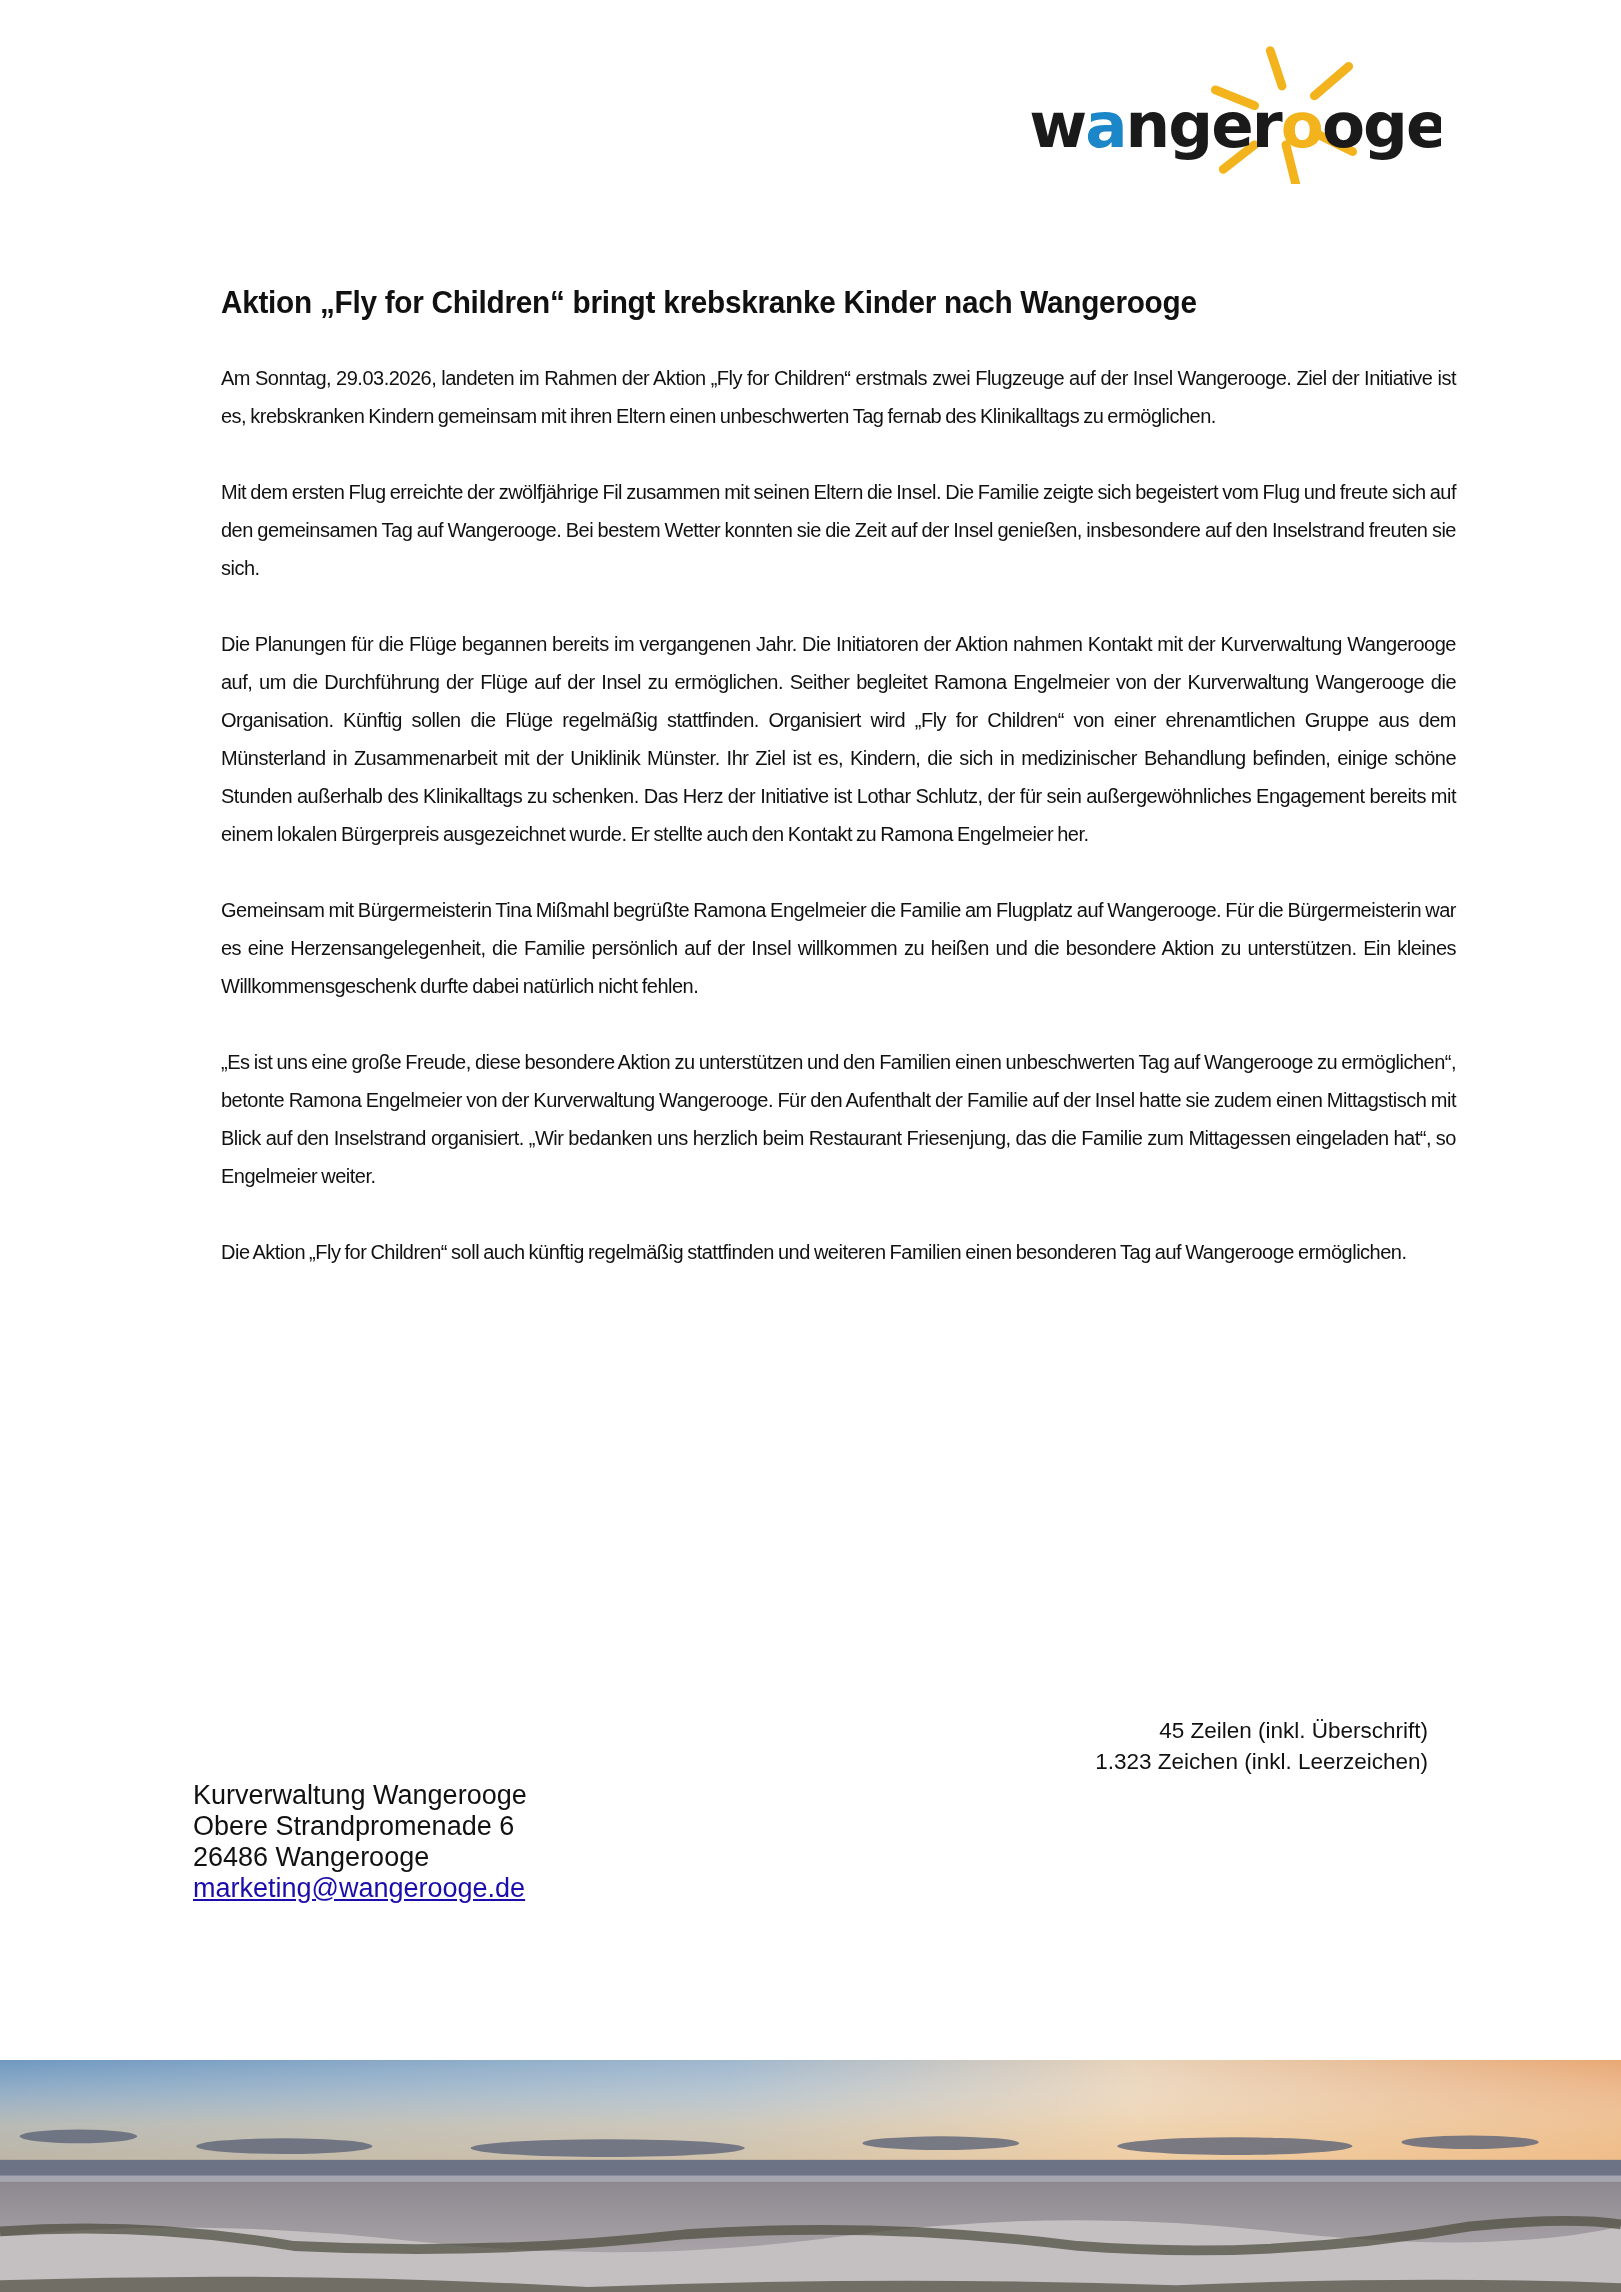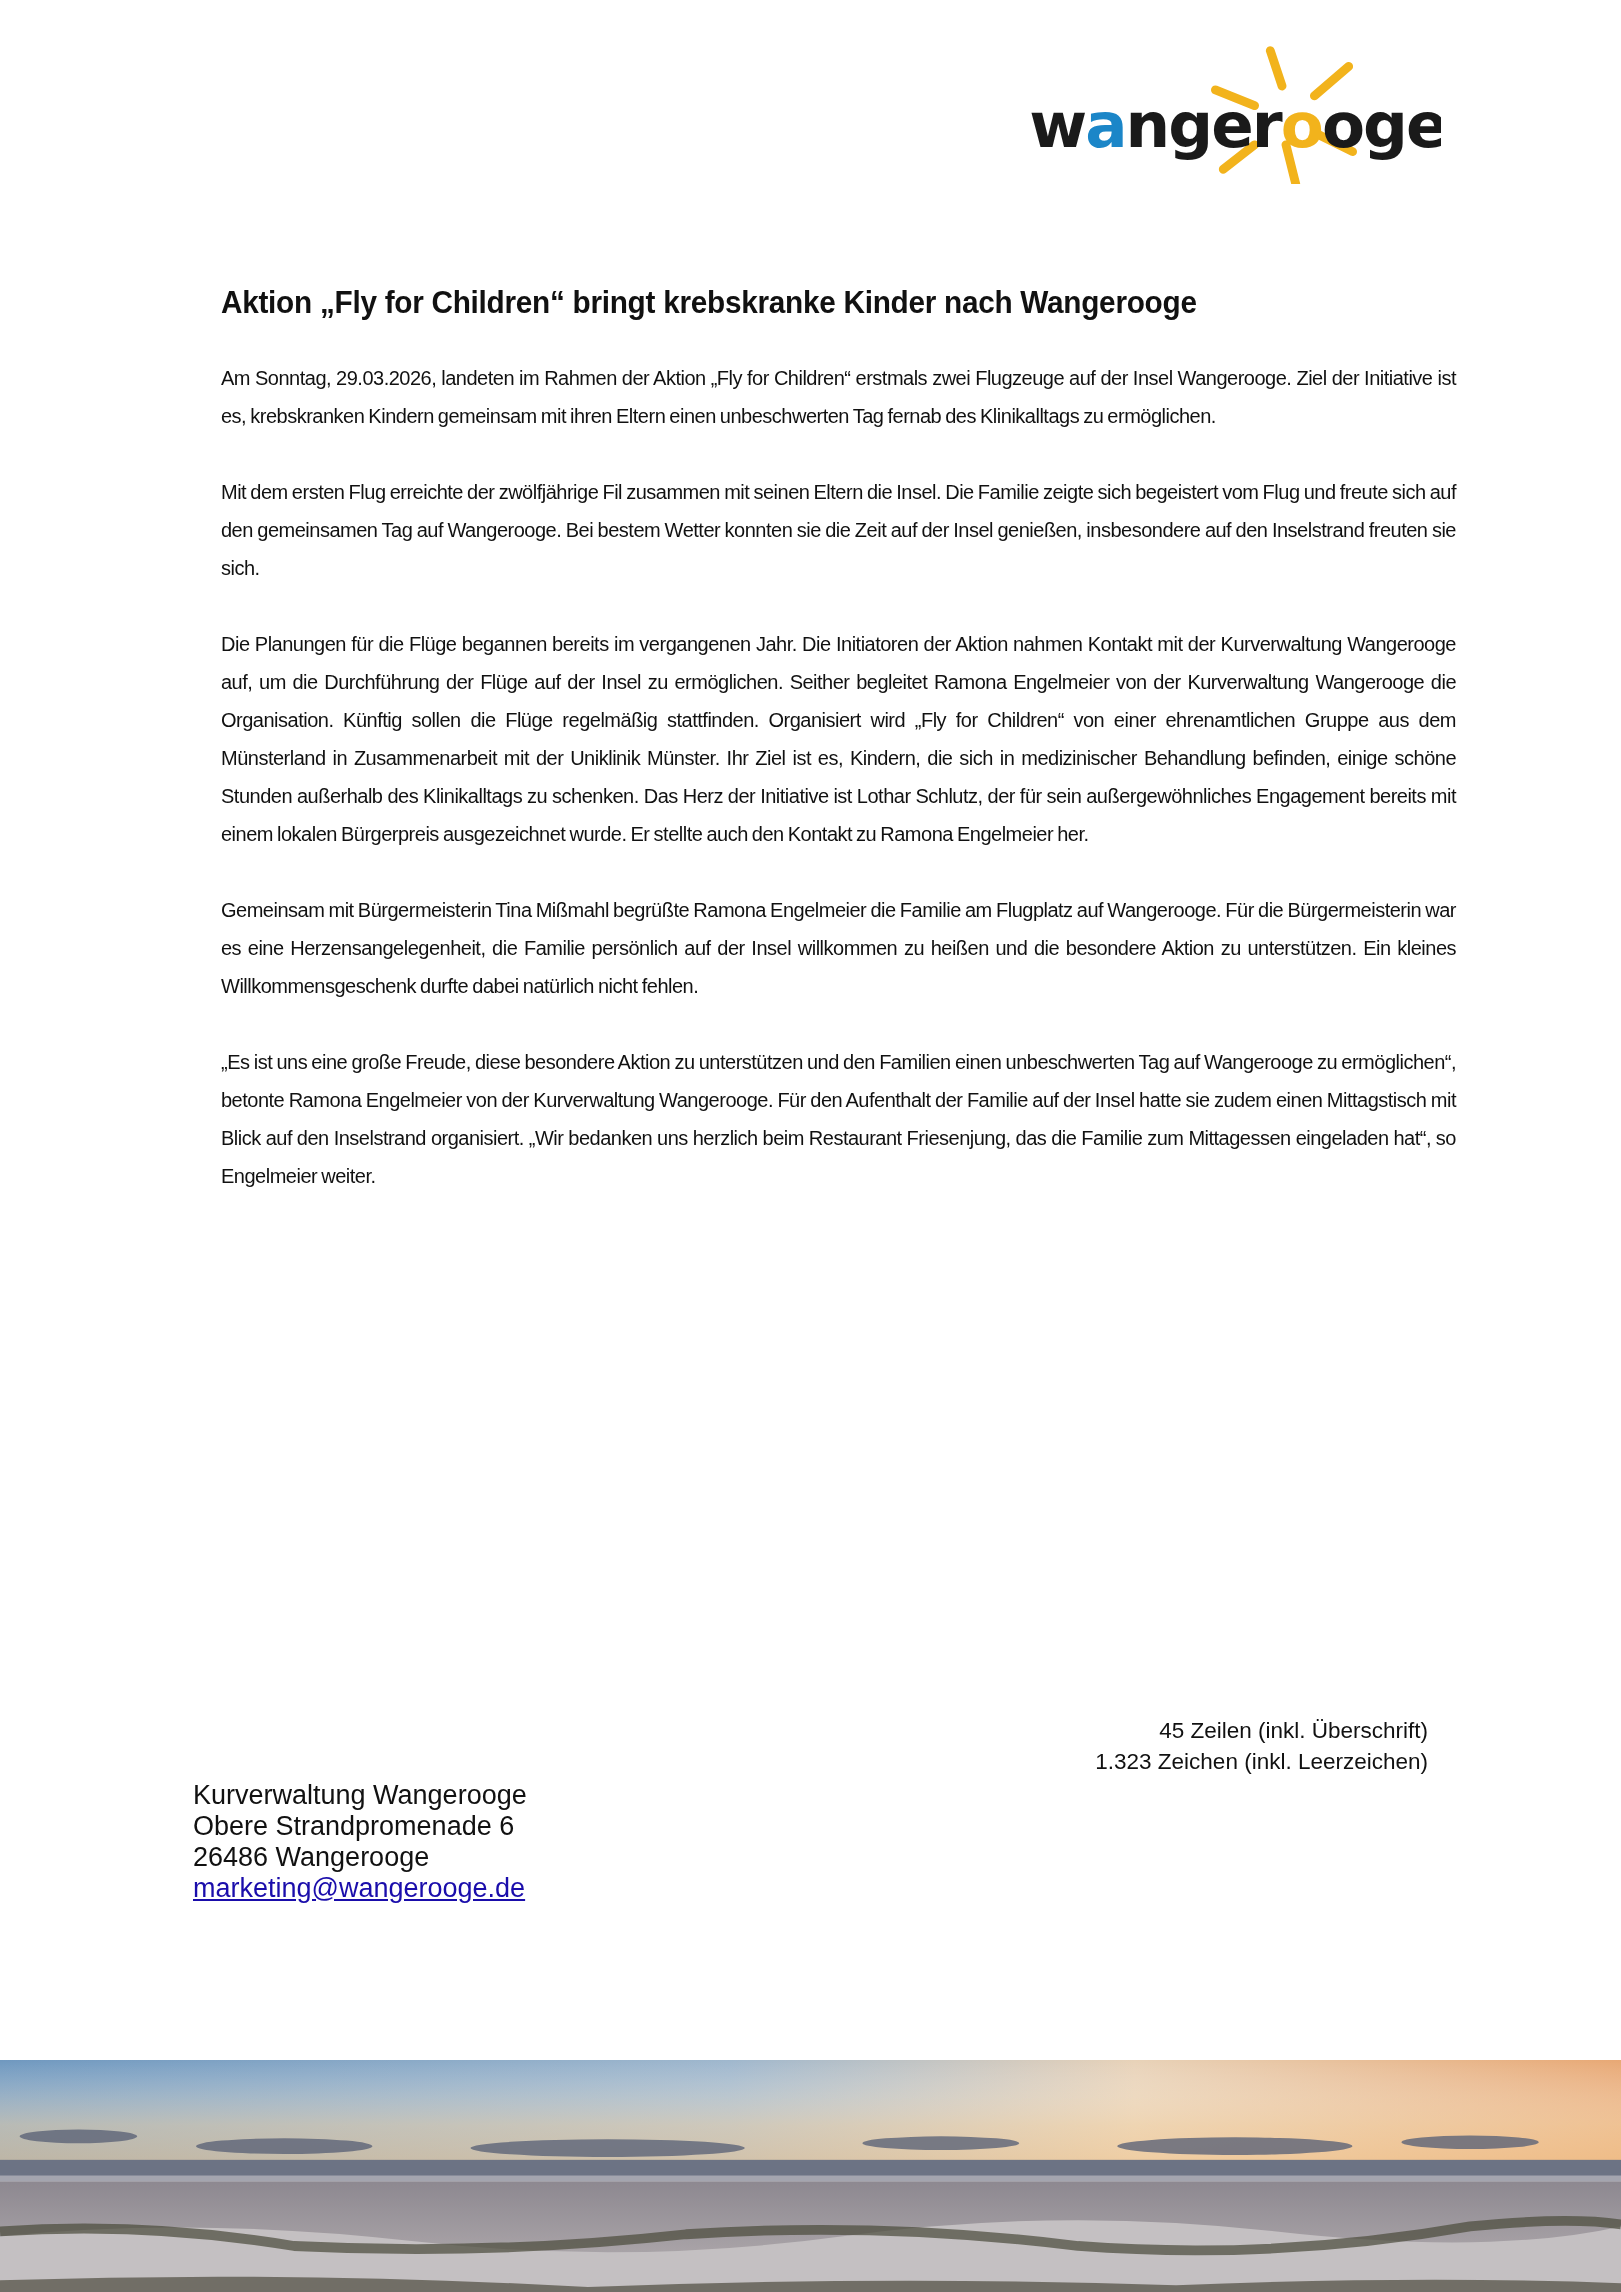--- a/index.html
+++ b/index.html
@@ -32,20 +32,21 @@
   </svg>
 </div>
 
 <div class="content">
   <h1>Aktion „Fly for Children“ bringt krebskranke Kinder nach Wangerooge</h1>
   <p class="body">Am Sonntag, 29.03.2026, landeten im Rahmen der Aktion „Fly for Children“ erstmals zwei Flugzeuge auf der Insel Wangerooge. Ziel der Initiative ist es, krebskranken Kindern gemeinsam mit ihren Eltern einen unbeschwerten Tag fernab des Klinikalltags zu ermöglichen.</p>
   <p class="body">Mit dem ersten Flug erreichte der zwölfjährige Fil zusammen mit seinen Eltern die Insel. Die Familie zeigte sich begeistert vom Flug und freute sich auf den gemeinsamen Tag auf Wangerooge. Bei bestem Wetter konnten sie die Zeit auf der Insel genießen, insbesondere auf den Inselstrand freuten sie sich.</p>
   <p class="body">Die Planungen für die Flüge begannen bereits im vergangenen Jahr. Die Initiatoren der Aktion nahmen Kontakt mit der Kurverwaltung Wangerooge auf, um die Durchführung der Flüge auf der Insel zu ermöglichen. Seither begleitet Ramona Engelmeier von der Kurverwaltung Wangerooge die Organisation. Künftig sollen die Flüge regelmäßig stattfinden. Organisiert wird „Fly for Children“ von einer ehrenamtlichen Gruppe aus dem Münsterland in Zusammenarbeit mit der Uniklinik Münster. Ihr Ziel ist es, Kindern, die sich in medizinischer Behandlung befinden, einige schöne Stunden außerhalb des Klinikalltags zu schenken. Das Herz der Initiative ist Lothar Schlutz, der für sein außergewöhnliches Engagement bereits mit einem lokalen Bürgerpreis ausgezeichnet wurde. Er stellte auch den Kontakt zu Ramona Engelmeier her.</p>
   <p class="body">Gemeinsam mit Bürgermeisterin Tina Mißmahl begrüßte Ramona Engelmeier die Familie am Flugplatz auf Wangerooge. Für die Bürgermeisterin war es eine Herzensangelegenheit, die Familie persönlich auf der Insel willkommen zu heißen und die besondere Aktion zu unterstützen. Ein kleines Willkommensgeschenk durfte dabei natürlich nicht fehlen.</p>
   <p class="body">„Es ist uns eine große Freude, diese besondere Aktion zu unterstützen und den Familien einen unbeschwerten Tag auf Wangerooge zu ermöglichen“, betonte Ramona Engelmeier von der Kurverwaltung Wangerooge. Für den Aufenthalt der Familie auf der Insel hatte sie zudem einen Mittagstisch mit Blick auf den Inselstrand organisiert. „Wir bedanken uns herzlich beim Restaurant Friesenjung, das die Familie zum Mittagessen eingeladen hat“, so Engelmeier weiter.</p>
+  <p class="body">Die Aktion „Fly for Children“ soll auch künftig regelmäßig stattfinden und weiteren Familien einen besonderen Tag auf Wangerooge ermöglichen.</p>
 </div>
 
 <div class="stats">
   <div>45 Zeilen (inkl. Überschrift)</div>
   <div>1.323 Zeichen (inkl. Leerzeichen)</div>
 </div>
 
 <div class="address">
   <div>Kurverwaltung Wangerooge</div>
   <div>Obere Strandpromenade 6</div>

